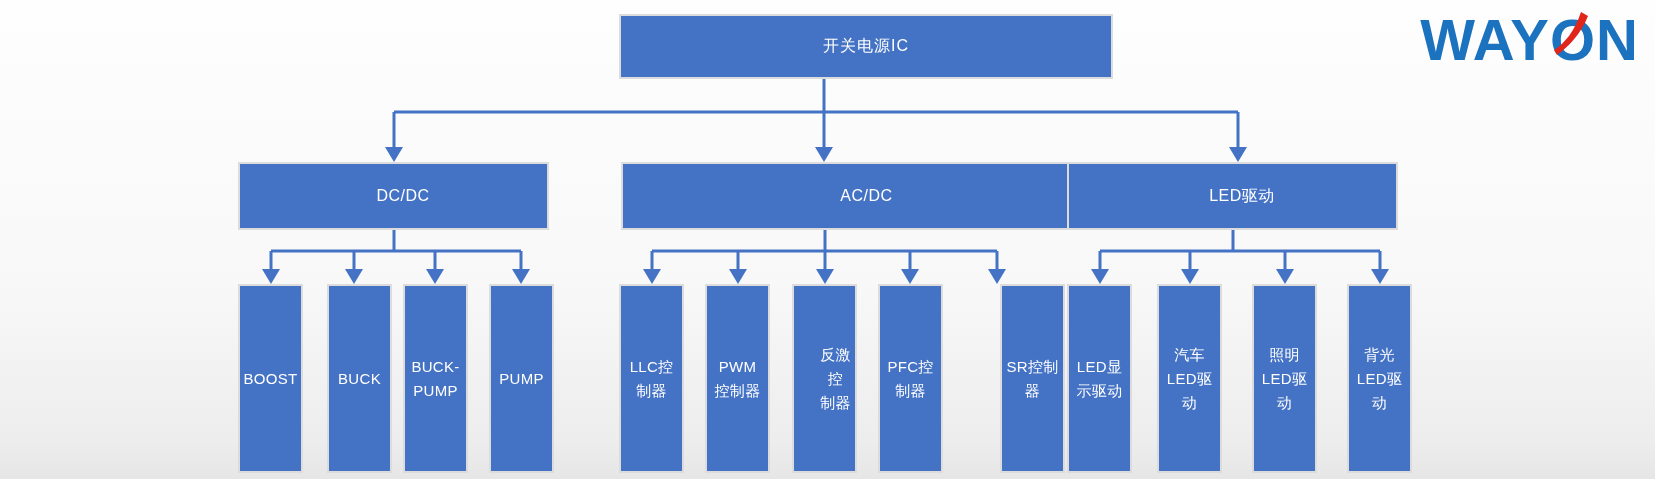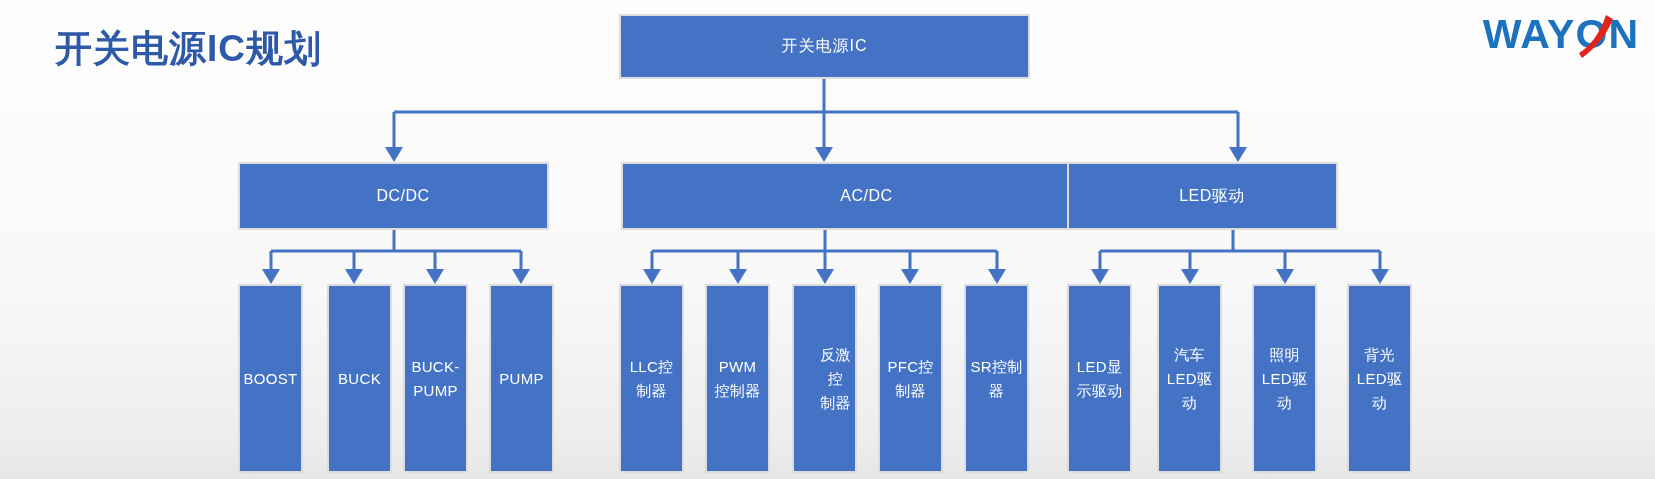--- a/index.html
+++ b/index.html
@@ -11,22 +11,22 @@
     font-family:"Liberation Sans", sans-serif;
   }
   .page-title{
     position:absolute;left:55px;top:24px;
     font-size:37px;font-weight:600;letter-spacing:1px;
     color:#2E59A8;
   }
   
   .logo{
     position:absolute;top:14px;right:16px;height:52px;
-    display:flex;
-    font-weight:800;font-size:41px;letter-spacing:1px;
+    display:flex;align-items:center;
+    font-weight:800;font-size:58px;letter-spacing:1px;
     color:#1B72BE;line-height:1;
   }
   .logo .o-wrap{position:relative;display:inline-block;}
   .logo .o-wrap svg{position:absolute;left:-2px;top:-8px;pointer-events:none;}
   
   .node{
     position:absolute;box-sizing:border-box;
     background:#4472C4;border:2px solid #DCDCDC;
     color:#FFFFFF;
     display:flex;align-items:center;justify-content:center;
@@ -35,21 +35,20 @@
   .lvl1{font-size:16px;font-weight:500;letter-spacing:1px;}
   .lvl2{top:162px;height:68px;font-size:16px;font-weight:500;letter-spacing:0.5px;padding-left:19px;}
   .leaf{top:284px;height:189px;width:65px;font-size:15px;line-height:24px;letter-spacing:0.3px;white-space:pre-line;}
   .connectors{position:absolute;left:0;top:0;pointer-events:none;}
 </style>
 </head>
 <body>
 
 <div class="screen">
 
-  <div class="page-title">开关电源IC规划</div>
 
   <div class="logo">
     <span>WAY</span>
       <span class="o-wrap"><span>O</span><svg width="44" height="58" viewBox="0 0 44 58">
           <path d="M6 47 C 16 41, 27 28, 33 9 L 40 13 C 33 31, 20 44, 9 52 Z" fill="#E1251B"></path>
         </svg></span>
       <span>N</span>
   </div>
 
   <svg class="connectors" width="1655" height="479">
@@ -76,41 +75,41 @@
       <path d="M816 269 H834 L825 284 Z"></path>
       <path d="M901 269 H919 L910 284 Z"></path>
       <path d="M988 269 H1006 L997 284 Z"></path>
       <path d="M1091 269 H1109 L1100 284 Z"></path>
       <path d="M1181 269 H1199 L1190 284 Z"></path>
       <path d="M1276 269 H1294 L1285 284 Z"></path>
       <path d="M1371 269 H1389 L1380 284 Z"></path>
     </g>
   </svg>
 
-  <div class="node lvl1" style="left:619px;top:14px;width:411px;height:65px;">开关电源IC</div>
+  <div class="node lvl1" style="left:619px;top:14px;width:494px;height:65px;">开关电源IC</div>
 
   <div class="node lvl2" style="left:238px;width:311px;">DC/DC</div>
   <div class="node lvl2" style="left:621px;width:472px;">AC/DC</div>
-  <div class="node lvl2" style="left:1067px;width:271px;">LED驱动</div>
+  <div class="node lvl2" style="left:1067px;width:331px;">LED驱动</div>
 
   <div class="node leaf" style="left:238px;">BOOST</div>
   <div class="node leaf" style="left:321px;margin-left:6px;">BUCK</div>
   <div class="node leaf" style="left:403px;">BUCK-
 PUMP</div>
   <div class="node leaf" style="left:489px;">PUMP</div>
 
   <div class="node leaf" style="left:619px;">LLC控
 制器</div>
   <div class="node leaf" style="left:705px;">PWM
 控制器</div>
   <div class="node leaf" style="left:792px;padding-left:22px;">反激控
 制器</div>
   <div class="node leaf" style="left:878px;">PFC控
 制器</div>
-  <div class="node leaf" style="left:964px;">SR控制
+  <div class="node leaf" style="left:1000px;">SR控制
 器</div>
 
   <div class="node leaf" style="left:1067px;">LED显
 示驱动</div>
   <div class="node leaf" style="left:1157px;">汽车
 LED驱
 动</div>
   <div class="node leaf" style="left:1252px;">照明
 LED驱
 动</div>

